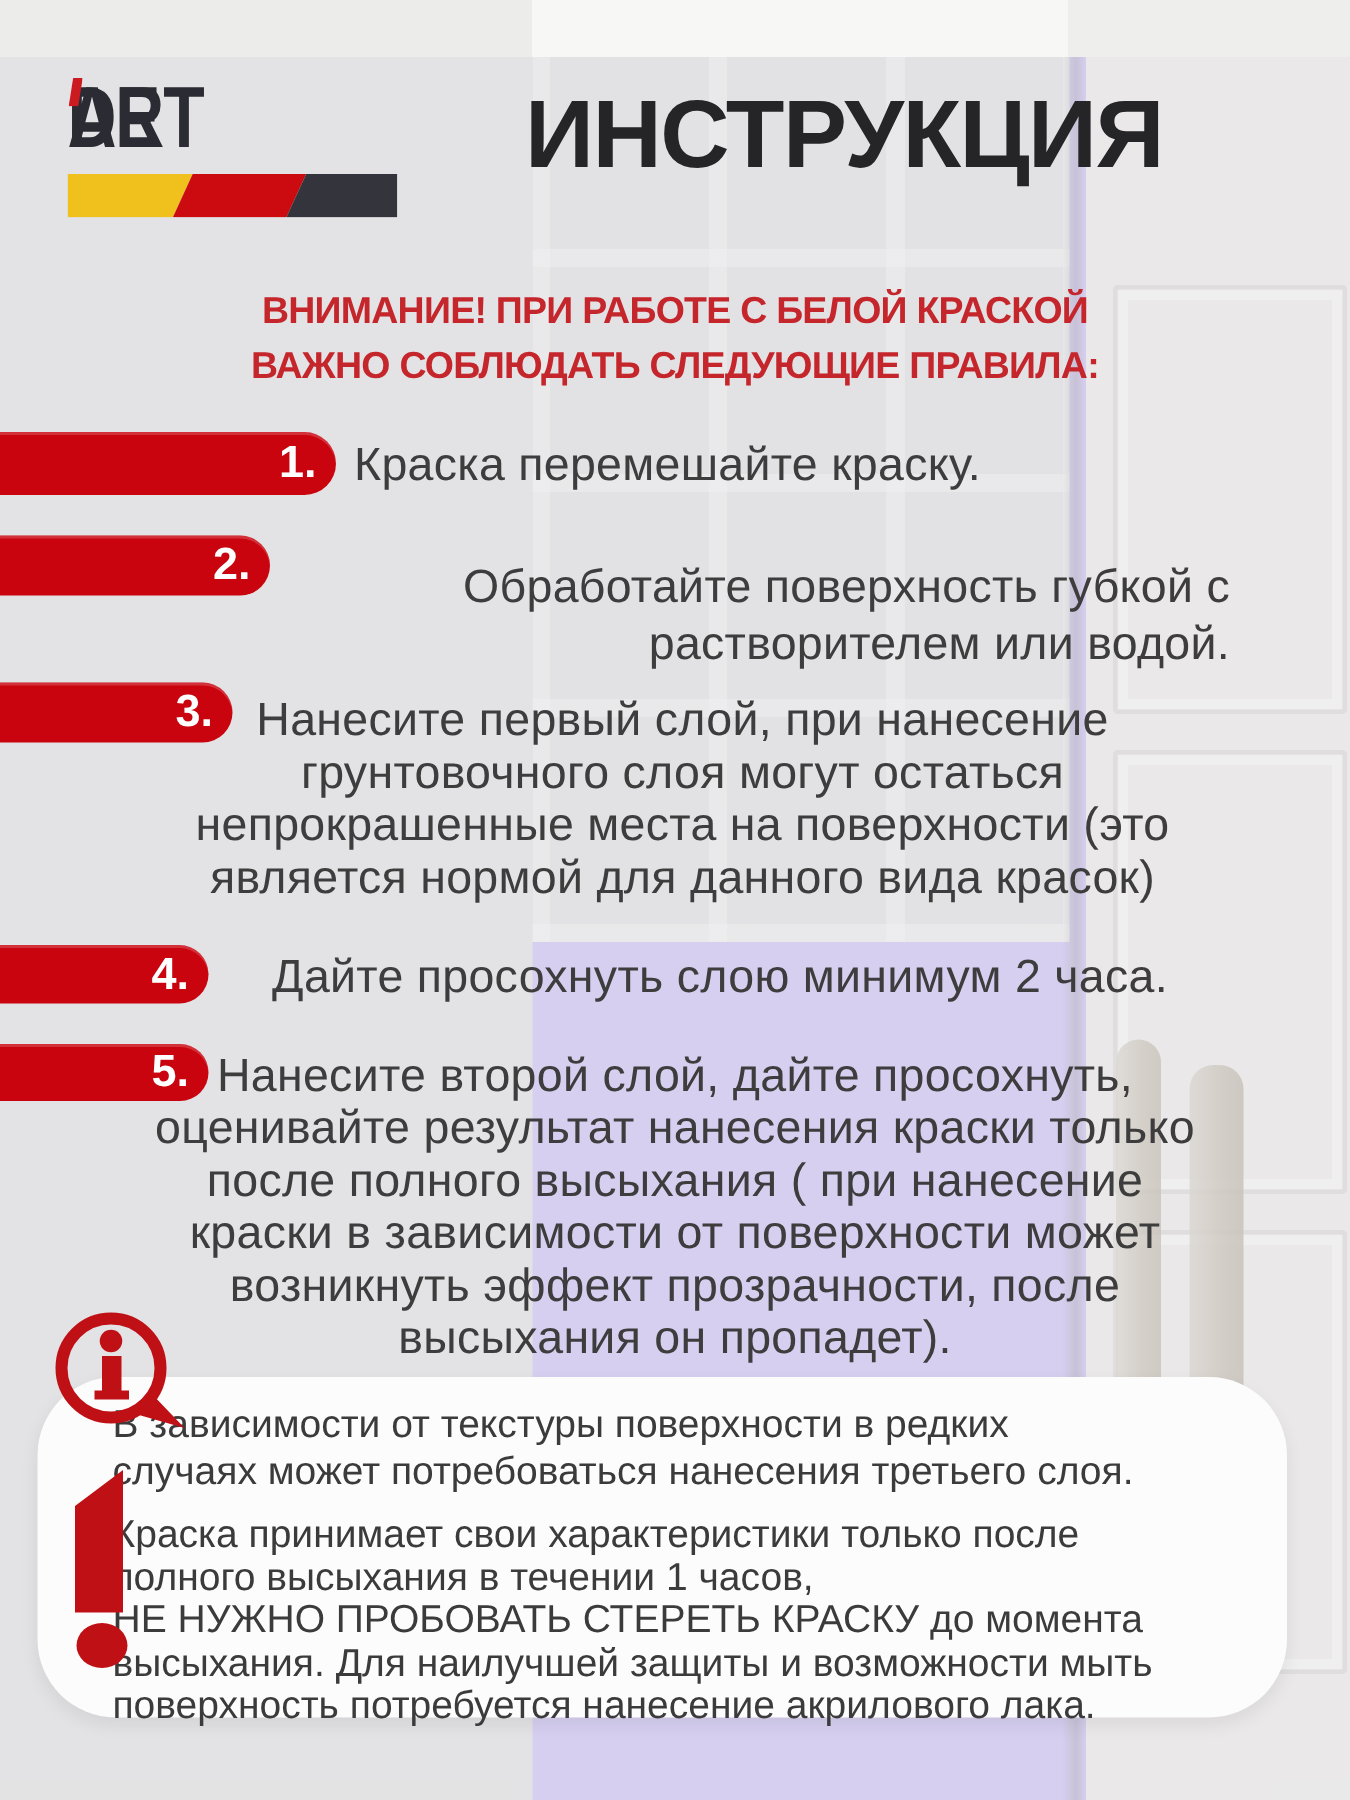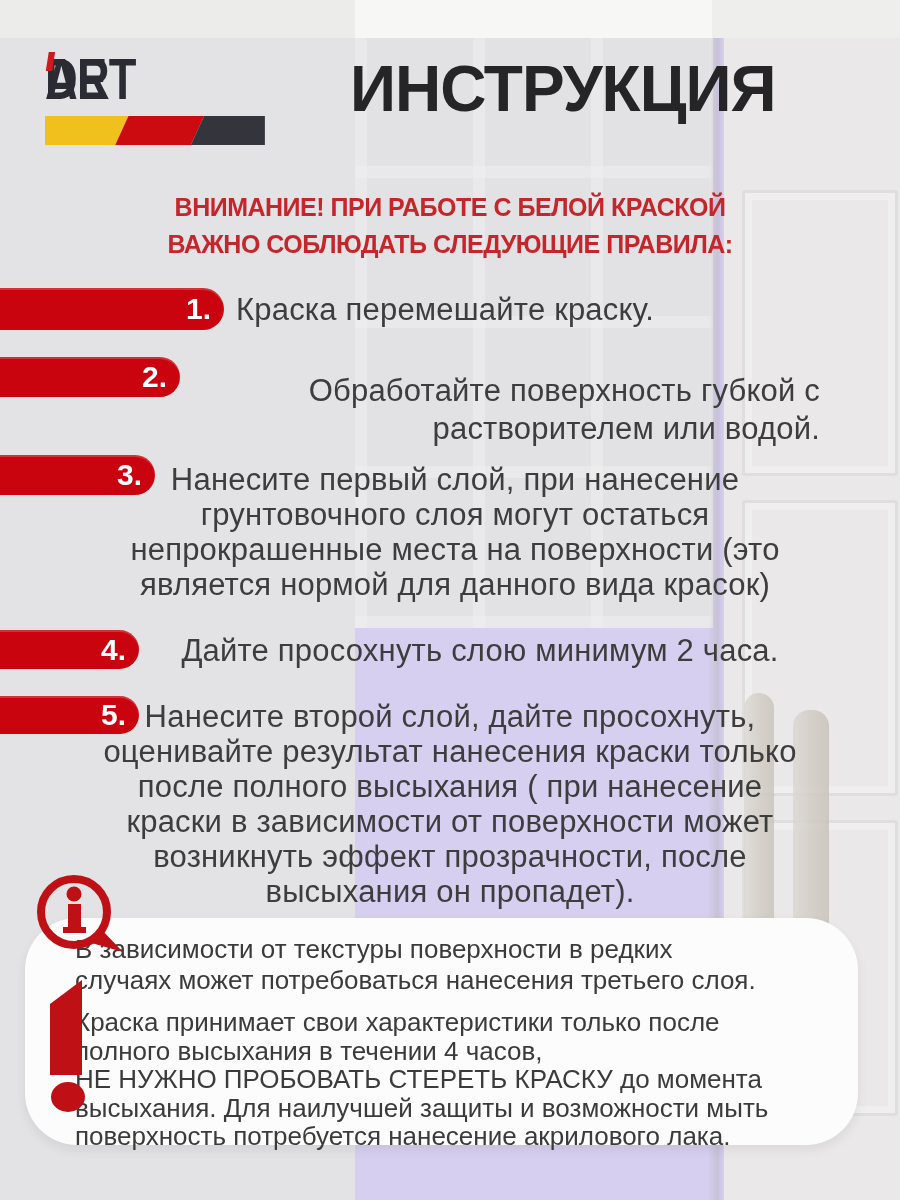--- a/index.html
+++ b/index.html
@@ -136,21 +136,21 @@
 оценивайте результат нанесения краски только
 после полного высыхания ( при нанесение
 краски в зависимости от поверхности может
 возникнуть эффект прозрачности, после
 высыхания он пропадет).</div>
 
     <div class="note-box"></div>
     <div class="note note-1">В зависимости от текстуры поверхности в редких
 случаях может потребоваться нанесения третьего слоя.</div>
     <div class="note note-2">Краска принимает свои характеристики только после
-полного высыхания в течении 4 часов,
+полного высыхания в течении 1 часов,
 НЕ НУЖНО  ПРОБОВАТЬ СТЕРЕТЬ КРАСКУ до момента
 высыхания. Для наилучшей защиты и возможности мыть
 поверхность потребуется нанесение акрилового лака.</div>
 
     <svg class="info-icon" viewBox="0 0 96 86">
       <circle cx="44" cy="42" r="33" fill="none" stroke="#bf1016" stroke-width="8"></circle>
       <path d="M58 72 L93 82 L70 58 Z" fill="#bf1016"></path>
       <circle cx="44" cy="24" r="7.5" fill="#bf1016"></circle>
       <rect x="38" y="34" width="13" height="25" fill="#bf1016"></rect>
       <rect x="33" y="57" width="23" height="6" fill="#bf1016"></rect>

